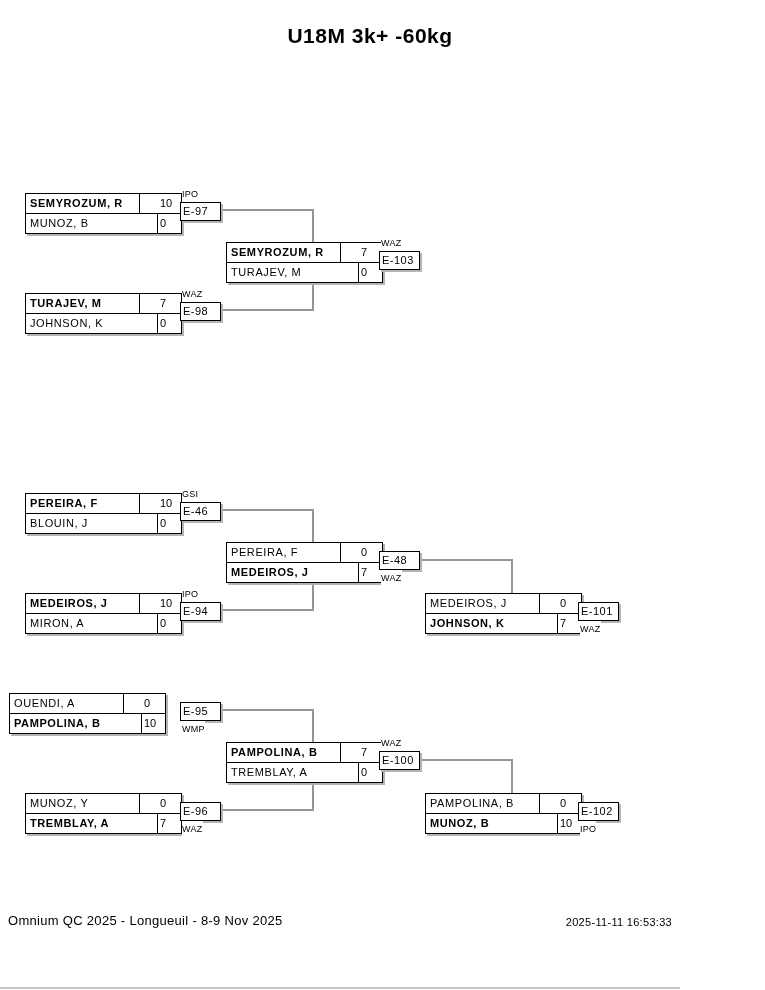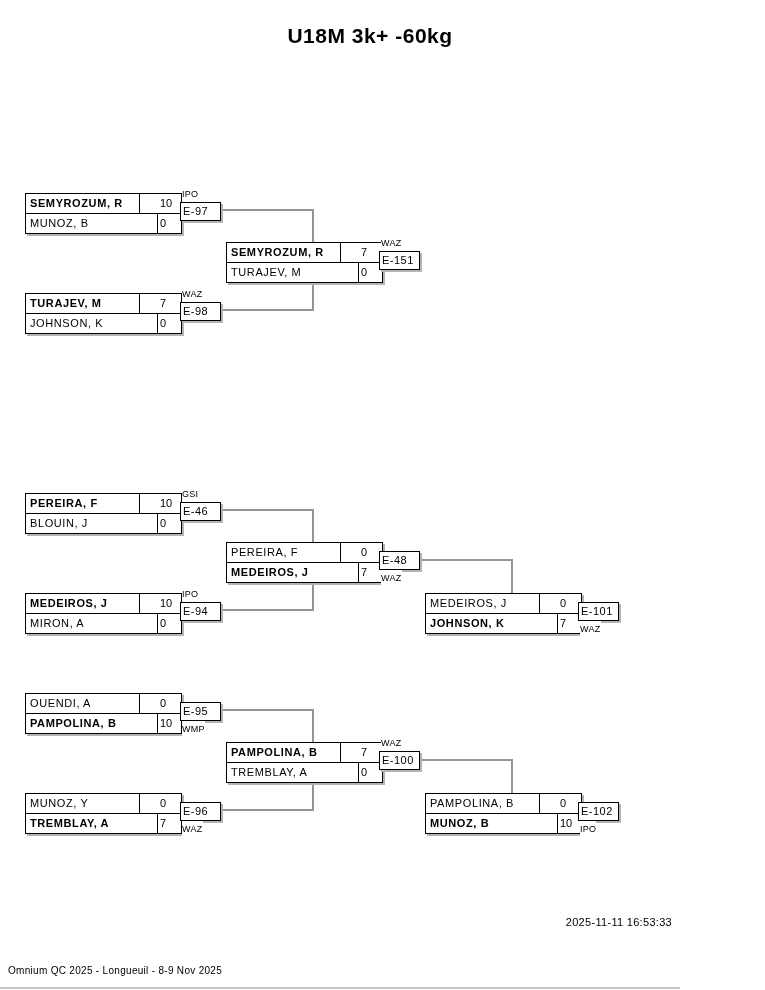--- a/index.html
+++ b/index.html
@@ -81,22 +81,22 @@
   .result.below{ top:18px; }
   
   .line{
     position:absolute;
     background:#959595;
     z-index:1;
   }
   .footer-left{
     position:absolute;
     left:8px;
-    top:965px;
-    font-size:10px;
+    top:913px;
+    font-size:13px;
     letter-spacing:0.3px;
   }
   .footer-right{
     position:absolute;
     right:8px;
     top:916px;
     font-size:11px;
     letter-spacing:0.3px;
   }
   .bottom-rule{
@@ -150,21 +150,21 @@
       <span class="pname winner">SEMYROZUM, R</span>
       <span class="pscore">7</span>
     </div>
     <div class="prow">
       <span class="pname">TURAJEV, M</span>
       <span class="pscore">0</span>
     </div>
   </div>
   <div class="codebox" style="left:379px;top:251px">
     <span class="result above">WAZ</span>
-    <span>E-151</span>
+    <span>E-103</span>
   </div>
 
   <div class="line" style="left:214px;top:209px;width:100px;height:2px"></div>
   <div class="line" style="left:312px;top:209px;width:2px;height:35px"></div>
   <div class="line" style="left:312px;top:282px;width:2px;height:29px"></div>
   <div class="line" style="left:214px;top:309px;width:100px;height:2px"></div>
 
   <div class="match" style="left:25px;top:493px">
     <div class="prow toprow">
       <span class="pname winner">PEREIRA, F</span>
@@ -225,21 +225,21 @@
     <span>E-101</span>
   </div>
 
   <div class="line" style="left:214px;top:509px;width:100px;height:2px"></div>
   <div class="line" style="left:312px;top:509px;width:2px;height:35px"></div>
   <div class="line" style="left:312px;top:582px;width:2px;height:29px"></div>
   <div class="line" style="left:214px;top:609px;width:100px;height:2px"></div>
   <div class="line" style="left:413px;top:559px;width:100px;height:2px"></div>
   <div class="line" style="left:511px;top:559px;width:2px;height:36px"></div>
 
-  <div class="match" style="left:25px;top:693px">
+  <div class="match" style="left:9px;top:693px">
     <div class="prow toprow">
       <span class="pname">OUENDI, A</span>
       <span class="pscore">0</span>
     </div>
     <div class="prow">
       <span class="pname winner">PAMPOLINA, B</span>
       <span class="pscore">10</span>
     </div>
   </div>
   <div class="codebox" style="left:180px;top:702px">

